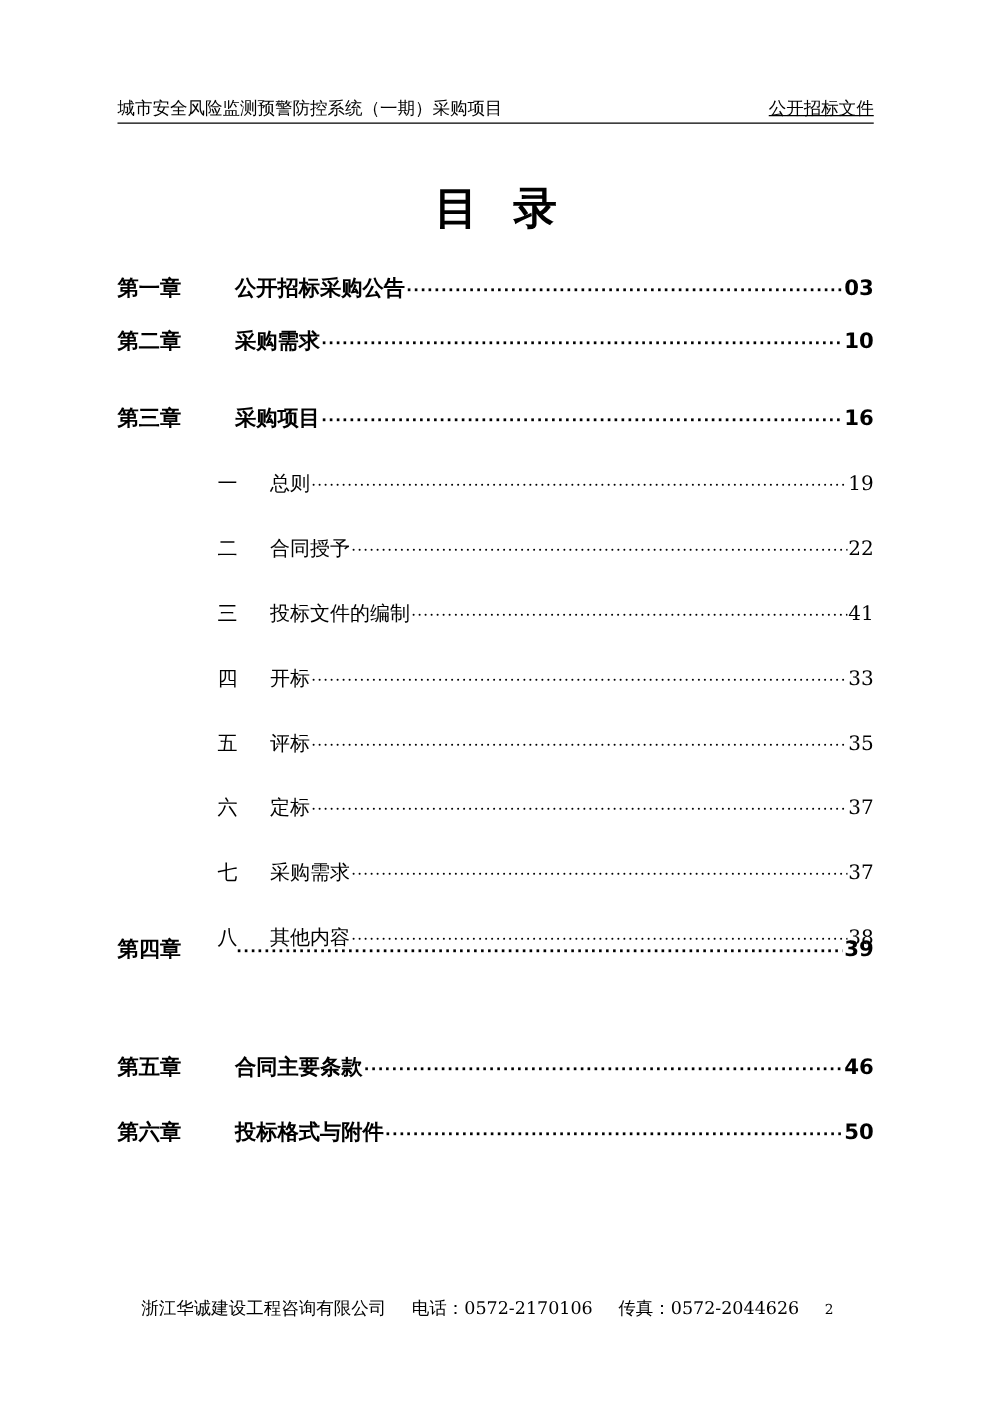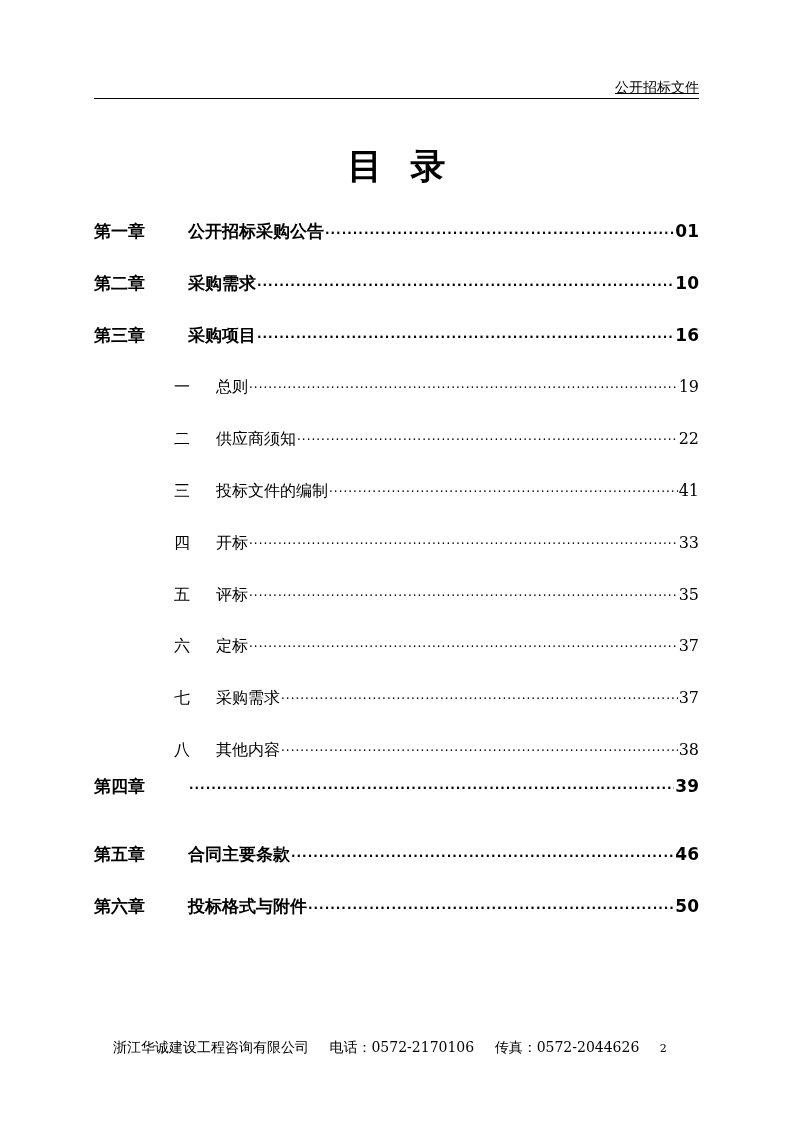--- a/index.html
+++ b/index.html
@@ -25,53 +25,54 @@
   .toc-row .page { flex: none; white-space: nowrap; }
   .footer { position: absolute; left: 113px; top: 1037px; font-size: 14px; line-height: 20px;
             white-space: nowrap; }
   .footer span { margin-right: 16px; }
   .footer .page-num { font-size: 11px; margin-right: 0; }
 </style>
 </head>
 <body>
 
 <div class="header">
+  <span class="left">城市安全风险监测预警防控系统（一期）采购项目</span>
   <span class="right">公开招标文件</span>
 </div>
 
 <div class="title">目录</div>
 
 <div>
   <div class="toc-row chapter" style="top:219px">
     <span class="label">第一章</span>
     <span class="text">公开招标采购公告</span>
     <span class="leader"></span>
-    <span class="page">01</span>
+    <span class="page">03</span>
   </div>
-  <div class="toc-row chapter" style="top:271px">
+  <div class="toc-row chapter" style="top:261px">
     <span class="label">第二章</span>
     <span class="text">采购需求</span>
     <span class="leader"></span>
     <span class="page">10</span>
   </div>
   <div class="toc-row chapter" style="top:323px">
     <span class="label">第三章</span>
     <span class="text">采购项目</span>
     <span class="leader"></span>
     <span class="page">16</span>
   </div>
   <div class="toc-row section" style="top:375px">
     <span class="label">一</span>
     <span class="text">总则</span>
     <span class="leader"></span>
     <span class="page">19</span>
   </div>
   <div class="toc-row section" style="top:427px">
     <span class="label">二</span>
-    <span class="text">供应商须知</span>
+    <span class="text">合同授予</span>
     <span class="leader"></span>
     <span class="page">22</span>
   </div>
   <div class="toc-row section" style="top:479px">
     <span class="label">三</span>
     <span class="text">投标文件的编制</span>
     <span class="leader"></span>
     <span class="page">41</span>
   </div>
   <div class="toc-row section" style="top:531px">
@@ -97,21 +98,21 @@
     <span class="text">采购需求</span>
     <span class="leader"></span>
     <span class="page">37</span>
   </div>
   <div class="toc-row section" style="top:738px">
     <span class="label">八</span>
     <span class="text">其他内容</span>
     <span class="leader"></span>
     <span class="page">38</span>
   </div>
-  <div class="toc-row chapter" style="top:774px">
+  <div class="toc-row chapter" style="top:748px">
     <span class="label">第四章</span>
     <span class="leader"></span>
     <span class="page">39</span>
   </div>
   <div class="toc-row chapter" style="top:842px">
     <span class="label">第五章</span>
     <span class="text">合同主要条款</span>
     <span class="leader"></span>
     <span class="page">46</span>
   </div>

